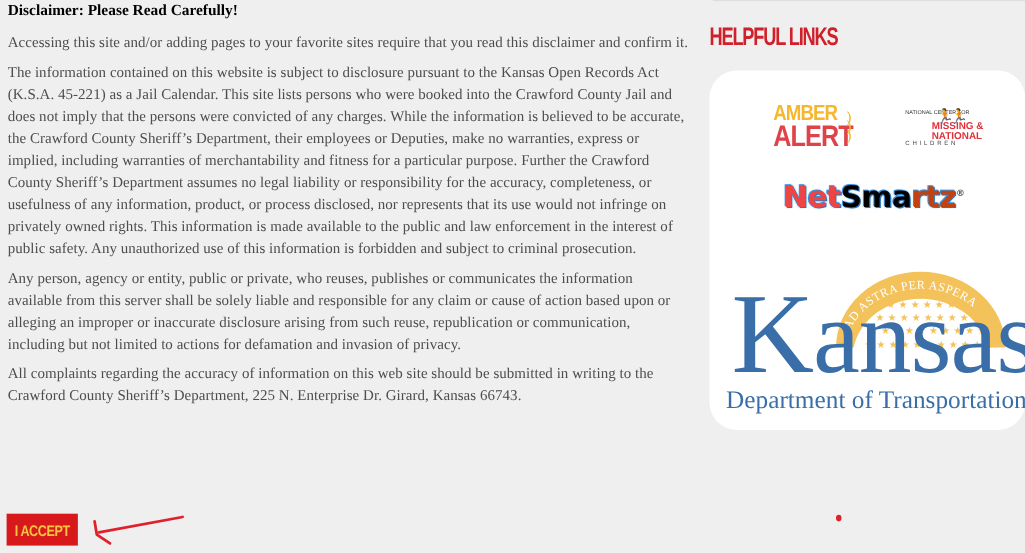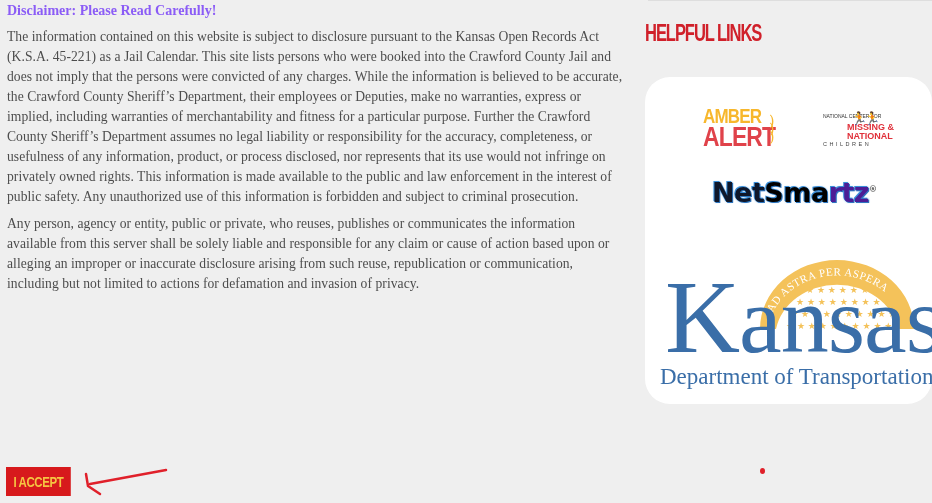--- a/index.html
+++ b/index.html
@@ -7,21 +7,21 @@
     width:932px; height:503px; overflow:hidden; position:relative;
     background:#efefef;
     font-family:"DejaVu Serif", "Liberation Serif", serif;
     color:#4a4a4a;
   }
   .main {
     position:absolute; left:7px; top:0; width:620px;
   }
   .title {
     font-family:"Liberation Serif", serif; font-weight:bold;
-    font-size:14px; color:#8b5cf6; margin:0; padding-top:2px; line-height:18px;
+    font-size:14px; color:#000000; margin:0; padding-top:2px; line-height:18px;
   }
   .para {
     font-family:"Liberation Serif", serif;
     font-size:13.6px; line-height:20px; margin:7px 0 0 0; color:#4d4d4d;
     letter-spacing:0.05px;
   }
   .accept-btn {
     position:absolute; left:6px; top:467px; width:65px; height:29px;
     background:#d7191c; border:none; padding:0; cursor:pointer;
     display:flex; align-items:center; justify-content:center;
@@ -32,57 +32,59 @@
   .arrow { position:absolute; left:80px; top:464px; }
   .dot { position:absolute; left:760px; top:468px; width:5px; height:6px; border-radius:50%; background:#e0202a; }
   .top-line { position:absolute; left:648px; top:0; width:284px; height:1px; background:#dedede; }
   .helpful {
     position:absolute; left:645px; top:20px;
     font-family:"Liberation Sans", sans-serif; font-weight:bold;
     font-size:23px; color:#d0202a; letter-spacing:-1.5px;
     transform:scaleX(0.72); transform-origin:left top;
   }
   .links-panel {
-    position:absolute; left:645px; top:77px; width:287px; height:327px; background:#ffffff;border-radius:25px;
+    position:absolute; left:645px; top:64px; width:287px; height:327px; background:#ffffff;border-radius:25px;
   }
   .amber { position:absolute; left:58px; top:30px; width:84px; height:52px; cursor:pointer; }
   .amber .l1 { font-family:"Liberation Sans", sans-serif; font-weight:bold; font-size:20px; color:#f7b72c; letter-spacing:-1px; line-height:18px; transform:scaleX(0.85); transform-origin:left; }
   .amber .l2 { font-family:"Liberation Sans", sans-serif; font-weight:bold; font-size:27px; color:#e0424a; letter-spacing:-1px; line-height:25px; transform:scaleX(0.85); transform-origin:left; }
   .amber .waves { position:absolute; left:66px; top:10px; color:#f7b72c; font-size:14px; line-height:8px; }
   .missing { position:absolute; left:178px; top:36px; width:78px; height:40px; cursor:pointer; }
   .missing .nat { font-family:"Liberation Sans", sans-serif; font-size:5px; color:#333; line-height:6px; }
   .missing .runners { position:absolute; left:28px; top:-2px; font-size:13px; color:#222; letter-spacing:-3px; }
   .missing .m1 { font-family:"Liberation Sans", sans-serif; font-weight:bold; font-size:9px; color:#e0303a; line-height:9px; margin-top:4px;padding-left:24px; }
   .missing .m2 { font-family:"Liberation Sans", sans-serif; font-size:5.5px; color:#444; letter-spacing:2.5px; line-height:7px; }
   .netsmartz {
     position:absolute; left:67px; top:100px; cursor:pointer;
     font-family:"DejaVu Sans", sans-serif; font-weight:bold; font-size:27px;
     letter-spacing:-0.5px;
     text-shadow: 0 0 2px #3a8fd9, 1px 1px 0 #2a6fb9, -1px -1px 0 #3a8fd9;
   }
-  .netsmartz .c1 { color:#0f172a; } .netsmartz .c2 { color:#000000; } .netsmartz .c3 { color:#4c1d95; }
+  .netsmartz .c1 { color:#ef4444; } .netsmartz .c2 { color:#000000; } .netsmartz .c3 { color:#c2410c; }
   .kdot { position:absolute; left:10px; top:180px; width:277px; height:140px; cursor:pointer; }
   .kdot .banner { position:absolute; left:95px; top:0; }
   .kdot .kansas {
     position:absolute; left:10px; top:12px;
     font-family:"Liberation Serif", serif; font-size:96px; color:#3a6ea8; line-height:96px; letter-spacing:-1px;
   }
   .kdot .kansas .big { font-size:104px; }
   .kdot .dept {
     position:absolute; left:5px; top:107px;
     font-family:"Liberation Serif", serif; font-size:23px; color:#3a6ea8; white-space:nowrap;
   }
 </style>
 </head>
 <body>
 
 <div class="main">
   <h1 class="title">Disclaimer: Please Read Carefully!</h1>
+  <p class="para" style="margin-top:9px">Accessing this site and/or adding pages to your favorite sites require that you read this disclaimer and confirm it.</p>
   <p class="para">The information contained on this website is subject to disclosure pursuant to the Kansas Open Records Act (K.S.A. 45-221) as a Jail Calendar. This site lists persons who were booked into the Crawford County Jail and does not imply that the persons were convicted of any charges. While the information is believed to be accurate, the Crawford County Sheriff’s Department, their employees or Deputies, make no warranties, express or implied, including warranties of merchantability and fitness for a particular purpose. Further the Crawford County Sheriff’s Department assumes no legal liability or responsibility for the accuracy, completeness, or usefulness of any information, product, or process disclosed, nor represents that its use would not infringe on privately owned rights. This information is made available to the public and law enforcement in the interest of public safety. Any unauthorized use of this information is forbidden and subject to criminal prosecution.</p>
   <p class="para">Any person, agency or entity, public or private, who reuses, publishes or communicates the information available from this server shall be solely liable and responsible for any claim or cause of action based upon or alleging an improper or inaccurate disclosure arising from such reuse, republication or communication, including but not limited to actions for defamation and invasion of privacy.</p>
+  <p class="para">All complaints regarding the accuracy of information on this web site should be submitted in writing to the Crawford County Sheriff’s Department, 225 N. Enterprise Dr. Girard, Kansas 66743.</p>
 </div>
 
 <button class="accept-btn">I ACCEPT</button>
 
 <svg class="arrow" width="90" height="36" viewBox="0 0 90 36">
   <path d="M86 6 L10 20" stroke="#e0202a" stroke-width="2.5" fill="none" stroke-linecap="round"></path>
   <path d="M6 10 L8 22 L20 30" stroke="#e0202a" stroke-width="2.5" fill="none" stroke-linecap="round" stroke-linejoin="round"></path>
 </svg>
 <div class="dot"></div>
 

